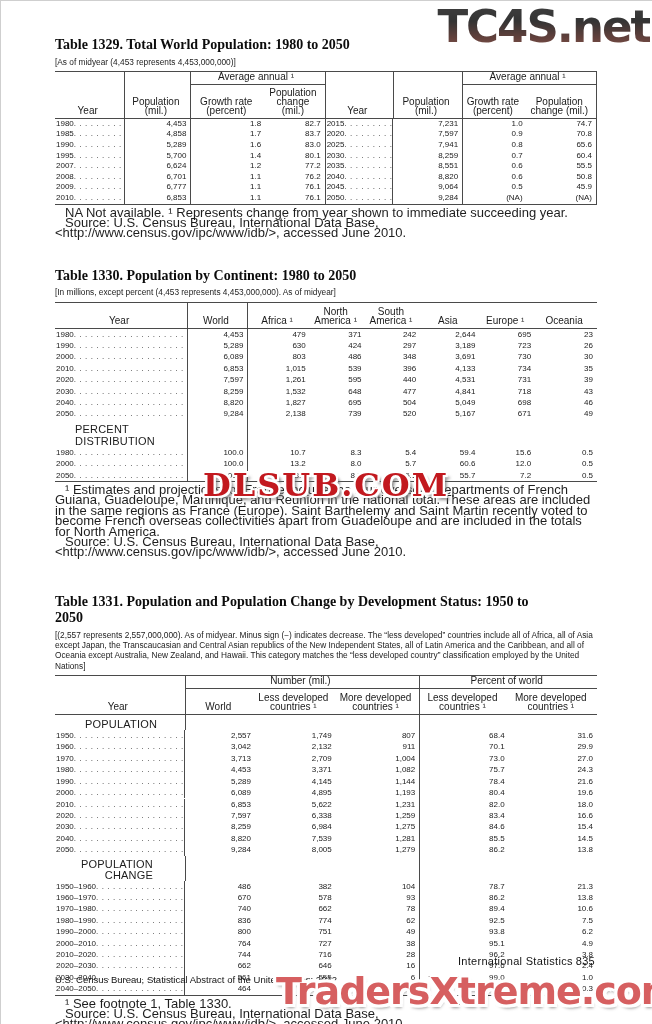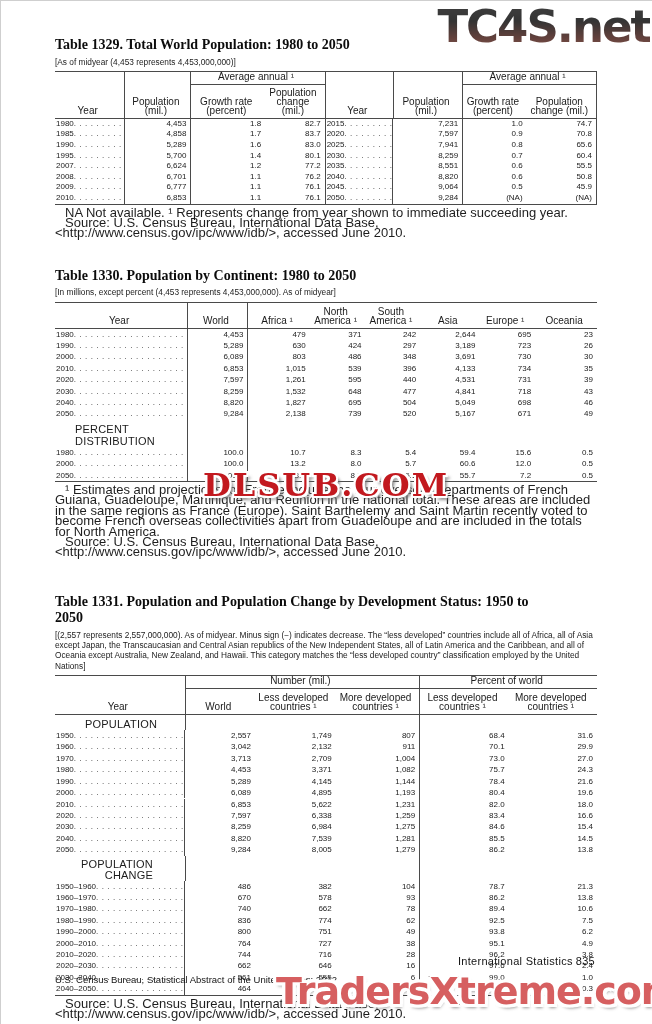--- a/index.html
+++ b/index.html
@@ -762,20 +762,21 @@
             </td>
             <td class="num">464</td>
             <td class="num">466</td>
             <td class="num vr">−2</td>
             <td class="num">100.3</td>
             <td class="num">−0.3</td>
           </tr>
         </tbody>
     </table>
     <div class="fn-block">
+      <p class="fn">¹ See footnote 1, Table 1330.</p>
       <p class="fn">Source: U.S. Census Bureau, International Data Base, &lt;http://www.census.gov/ipc/www/idb/&gt;, accessed June 2010.</p>
     </div>
 
   </div>
 
   <div id="footer-right">
     <span>International Statistics</span><span class="pg">835</span>
   </div>
   <div id="footer-left">U.S. Census Bureau, Statistical Abstract of the United States: 2012</div>
 </div>

